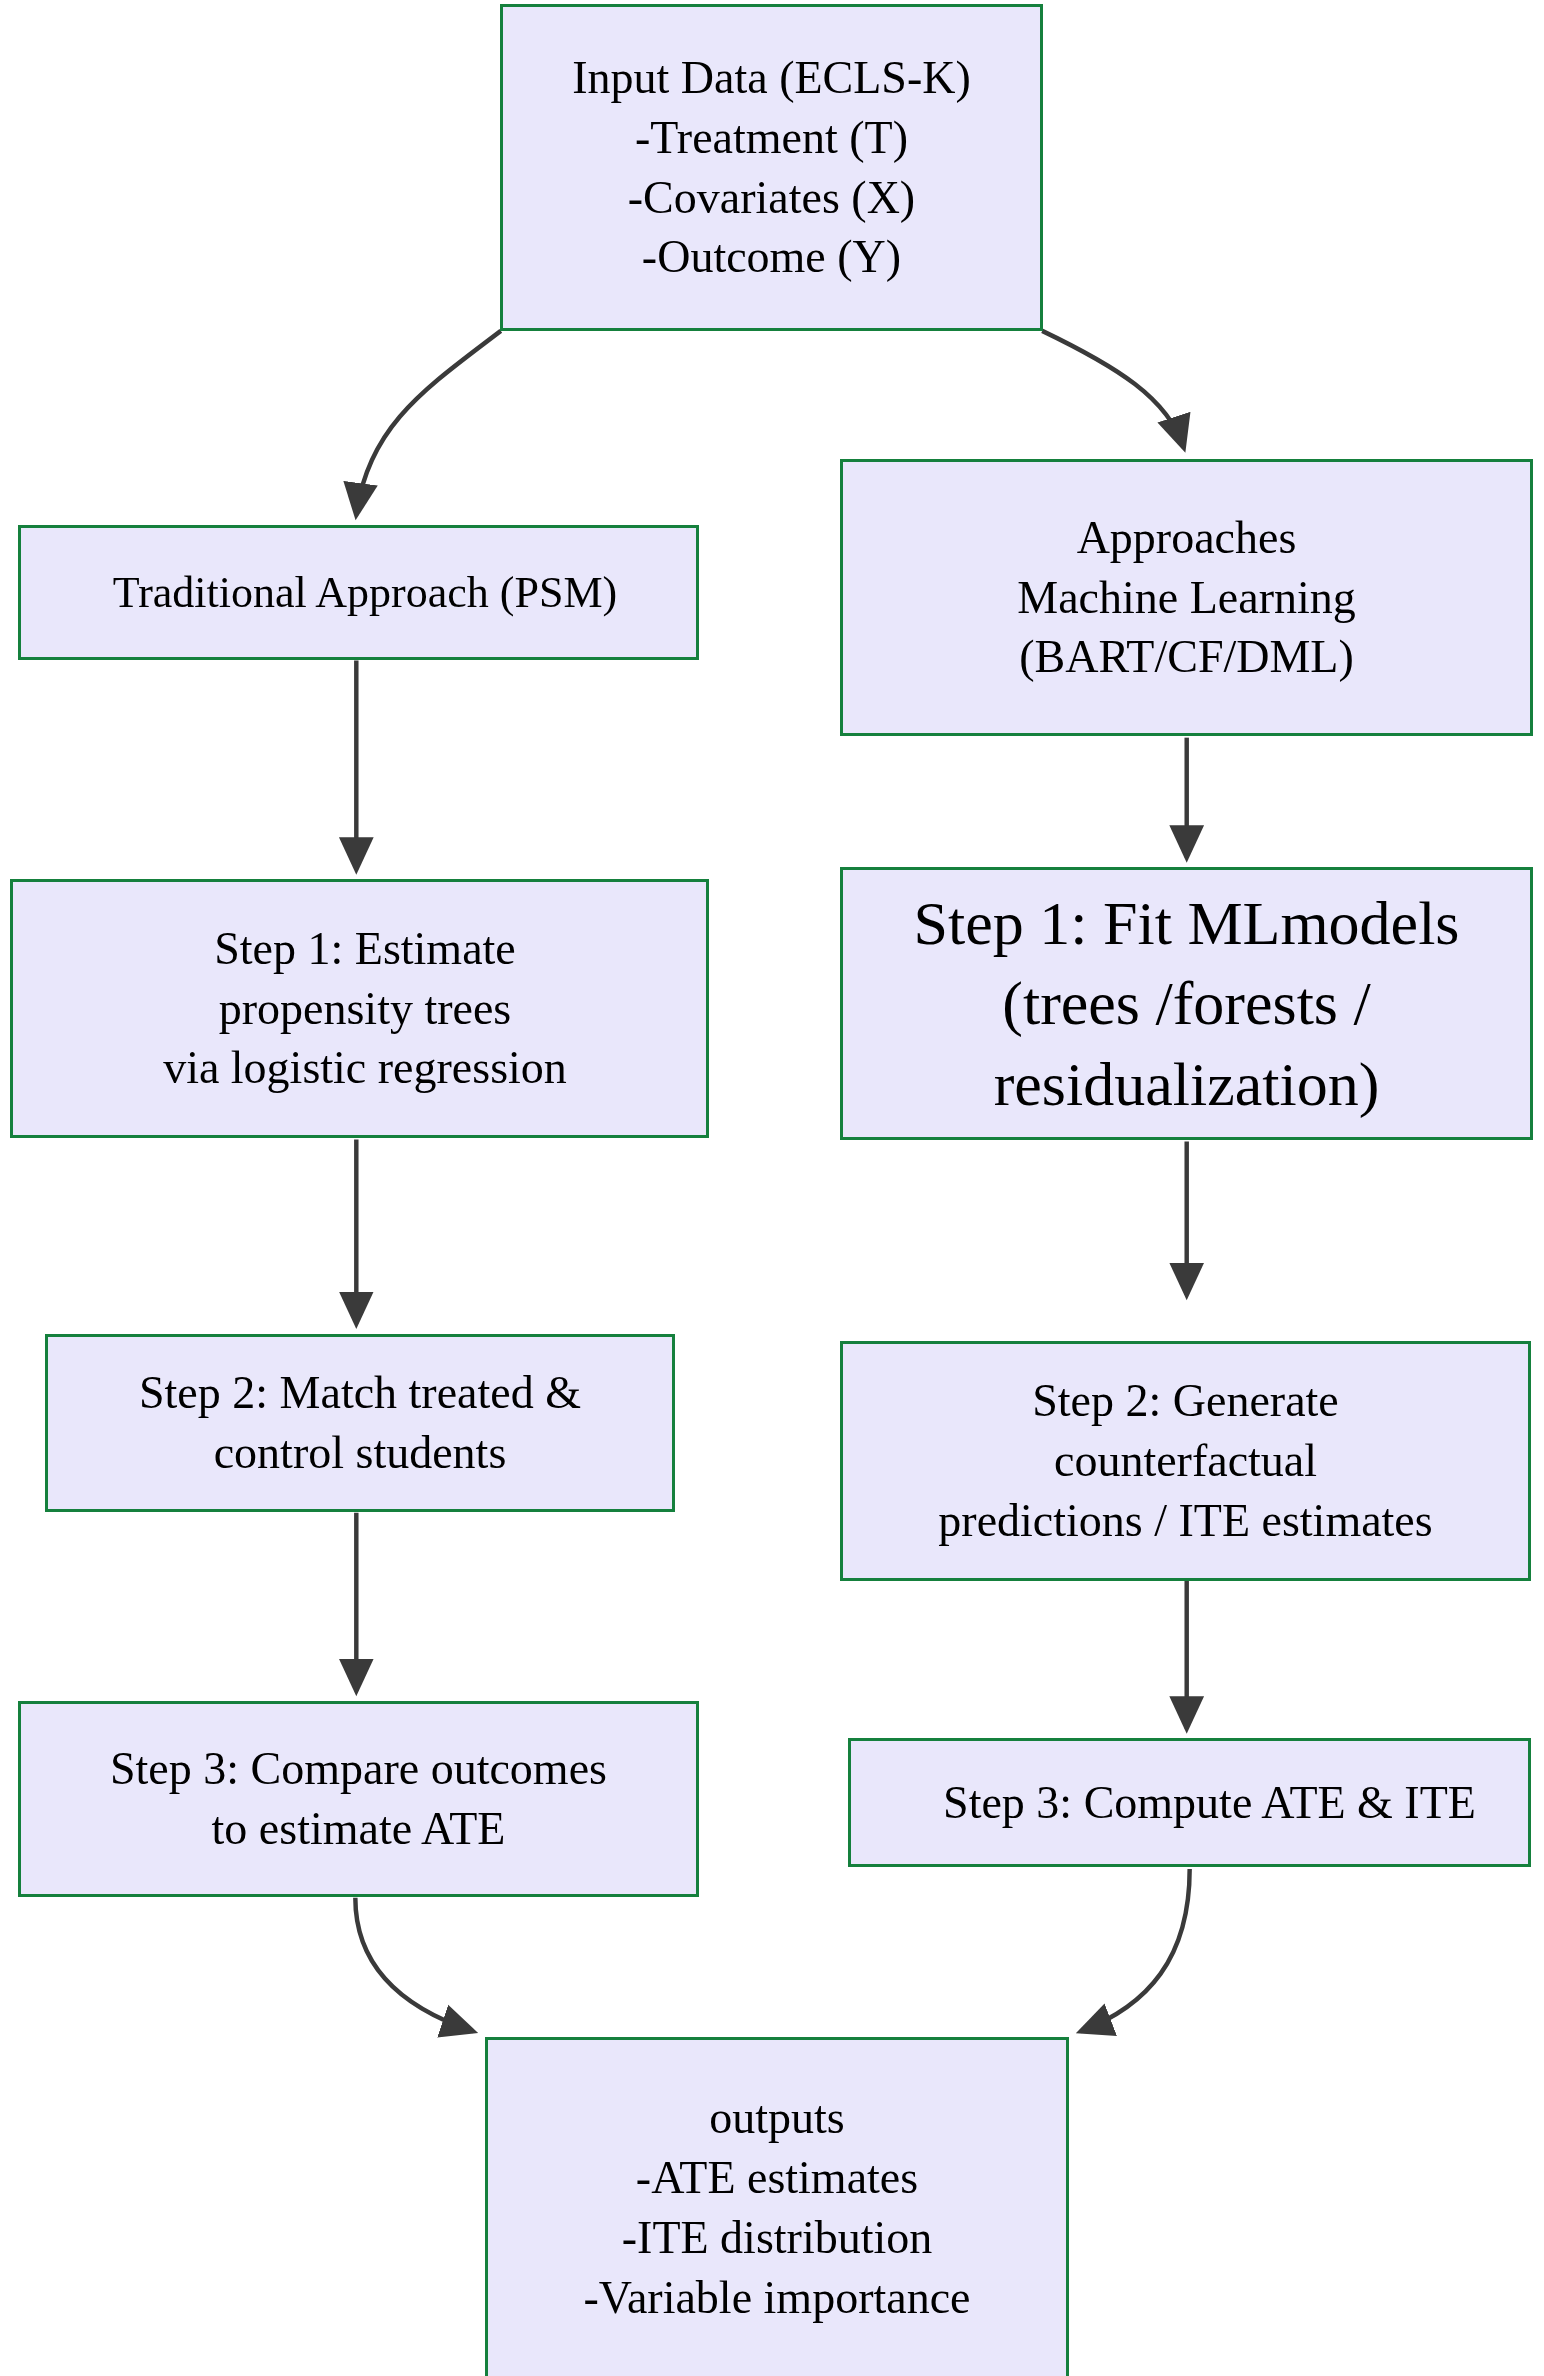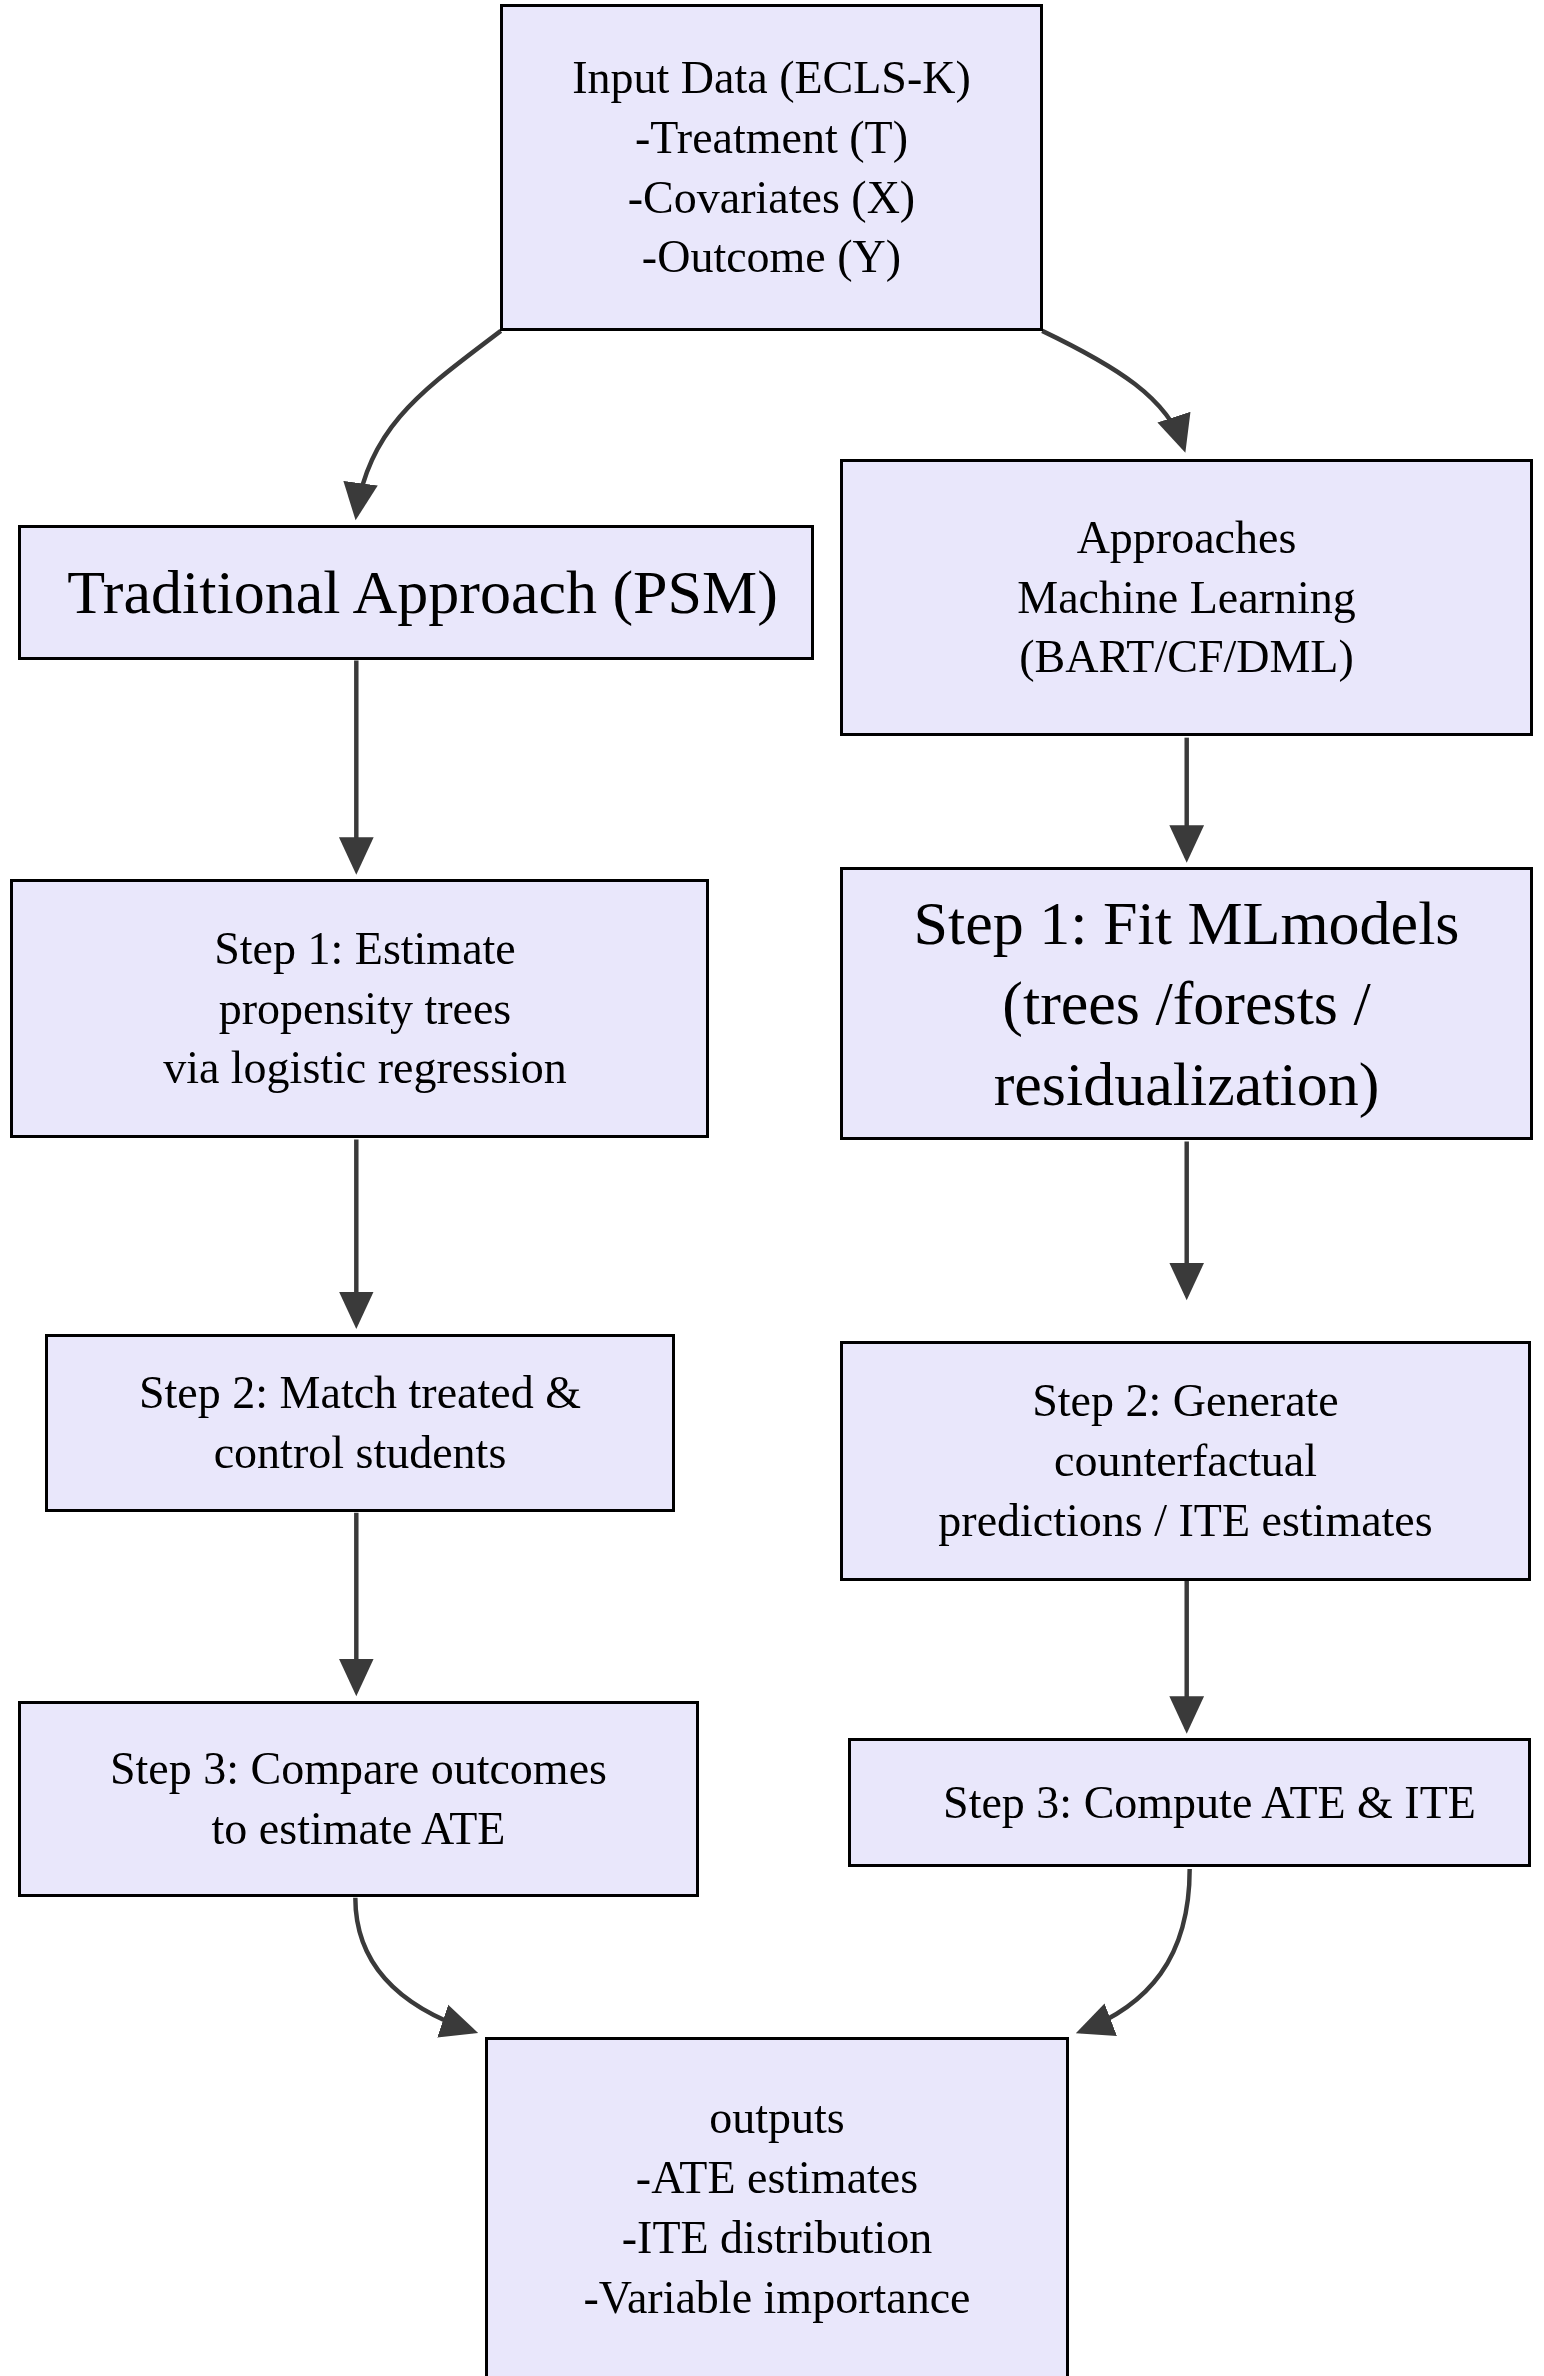--- a/index.html
+++ b/index.html
@@ -8,33 +8,33 @@
     width:1544px;height:2376px;position:relative;overflow:hidden;
     font-family:"Liberation Serif","DejaVu Serif",serif;
     background:#ffffff;
   }
   #canvas{position:absolute;inset:0;width:1544px;height:2376px;}
   svg.edges{position:absolute;left:0;top:0;width:1544px;height:2376px;pointer-events:none;}
   .node{
     position:absolute;
     box-sizing:border-box;
     background:#e9e7fb;
-    border:3px solid #000000;
+    border:3px solid #15803d;
     display:flex;align-items:center;justify-content:center;
     text-align:center;
     color:#000000;
     line-height:1.30;
     padding:4px 8px;
   }
   .node .txt{display:block;width:100%;}
   .node .txt div{white-space:pre;}
 
   
   #n-input   {left:500px; top:4px;    width:543px; height:327px; font-size:46px;}
-  #n-psm     {left:18px;  top:525px;  width:796px; height:135px; font-size:62px;padding-left:21px;}
+  #n-psm     {left:18px;  top:525px;  width:681px; height:135px; font-size:44px;padding-left:21px;}
   #n-ml      {left:840px; top:459px;  width:693px; height:277px; font-size:46px;}
   #n-s1l     {left:10px;  top:879px;  width:699px; height:259px; font-size:46px;padding-left:19px;}
   #n-s1r     {left:840px; top:867px;  width:693px; height:273px; font-size:62px;text-align:center;}
   #n-s2l     {left:45px;  top:1334px; width:630px; height:178px; font-size:46px;}
   #n-s2r     {left:840px; top:1305px; width:691px; height:240px; font-size:46px;margin-top:36px;}
   #n-s3l     {left:18px;  top:1701px; width:681px; height:196px; font-size:46px;}
   #n-s3r     {left:848px; top:1738px; width:683px; height:129px; font-size:46px;padding-left:48px;}
   #n-out     {left:485px; top:2037px; width:584px; height:342px; font-size:46px;}
 </style>
 </head>

